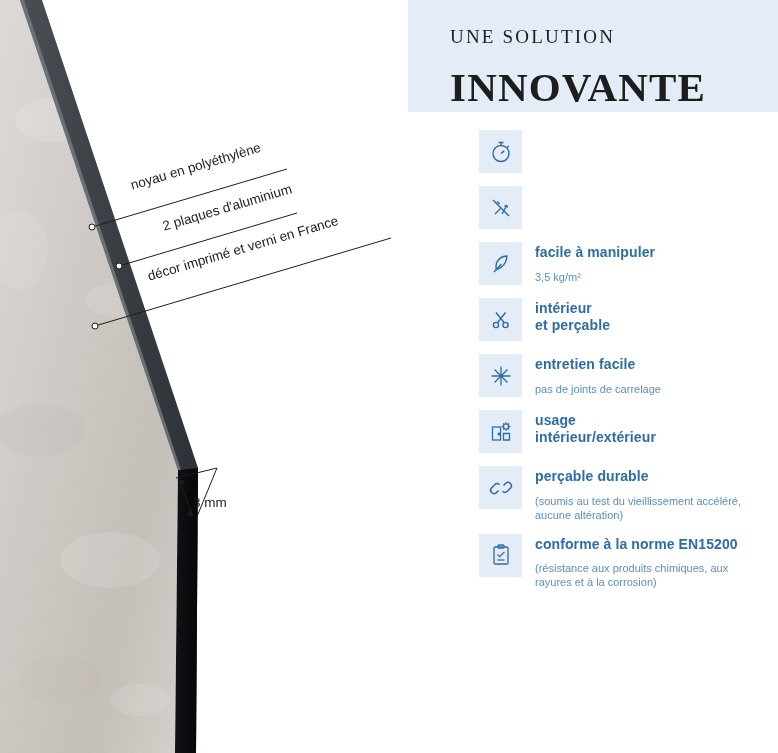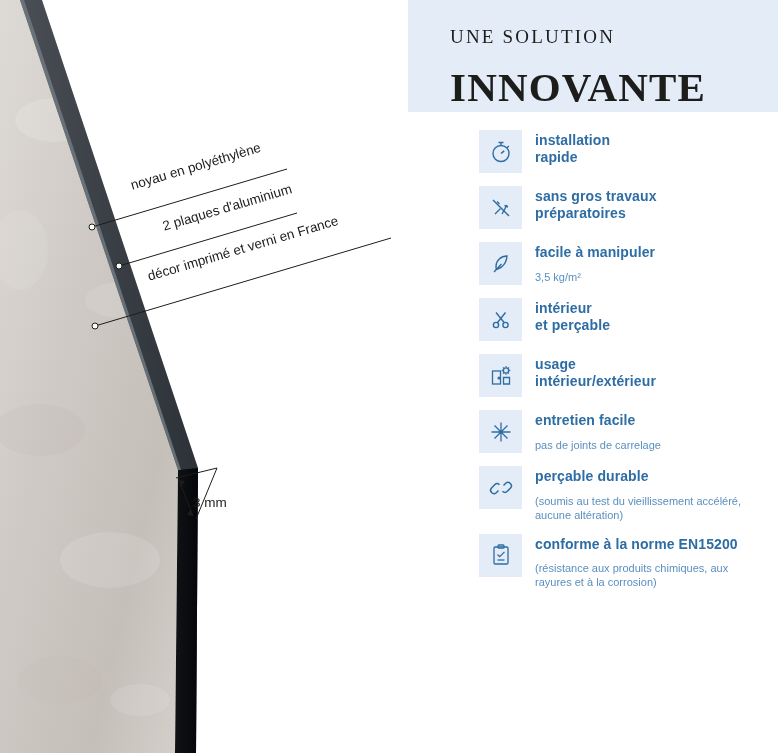--- a/index.html
+++ b/index.html
@@ -207,43 +207,31 @@
     <div class="features">
 
       <div class="feature">
         <div class="feature-icon">
           <svg width="26" height="26" viewBox="0 0 26 26" fill="none" stroke="#2e6da4" stroke-width="1.4">
             <circle cx="13" cy="14.5" r="8"></circle>
             <path d="M10.5 3.5h5M13 3.5v3M19 8.8l1.8-1.8"></path>
             <path d="M13 14.5l3.2-2.6" stroke-width="1.6"></path>
           </svg>
         </div>
-        <div class="feature-text">
-          <div class="feature-title">
-            <span>installation</span><br>
-            <span>rapide</span>
-          </div>
-        </div>
       </div>
 
       <div class="feature">
         <div class="feature-icon">
           <svg width="26" height="26" viewBox="0 0 26 26" fill="none" stroke="#2e6da4" stroke-width="1.4">
             <path d="M7 19l5.5-5.5M9 6.5l2.5 2.5"></path>
             <path d="M14 19l5-9"></path>
             <path d="M16.5 10.5l3.5 1.5"></path>
             <path d="M5 5l16 16" stroke-width="1.5"></path>
           </svg>
         </div>
-        <div class="feature-text">
-          <div class="feature-title">
-            <span>sans gros travaux</span><br>
-            <span>préparatoires</span>
-          </div>
-        </div>
       </div>
 
       <div class="feature">
         <div class="feature-icon">
           <svg width="26" height="26" viewBox="0 0 26 26" fill="none" stroke="#2e6da4" stroke-width="1.4">
             <path d="M19 5c-6 0-11 4.5-11 10.5 0 1.6.4 2.8.4 2.8S18 17 19 5z"></path>
             <path d="M6 21l7.5-8"></path>
           </svg>
         </div>
         <div class="feature-text">
@@ -258,20 +246,32 @@
             <circle cx="8" cy="18" r="2.6"></circle>
             <circle cx="17.5" cy="18" r="2.6"></circle>
             <path d="M16.5 16L8 5.5M9.2 16L17.5 5.5"></path>
           </svg>
         </div>
         <div class="feature-text">
           <div class="feature-title">
             <span>intérieur</span><br>
             <span>et perçable</span>
           </div>
+        </div>
+      </div>
+
+      <div class="feature">
+        <div class="feature-icon">
+          <svg width="26" height="26" viewBox="0 0 26 26" fill="none" stroke="#2e6da4" stroke-width="1.3">
+            <path d="M13 3.5v19M3.5 13h19M6.5 6.5l13 13M19.5 6.5l-13 13"></path>
+          </svg>
+        </div>
+        <div class="feature-text">
+          <div class="feature-title">entretien facile</div>
+          <div class="feature-sub">pas de joints de carrelage</div>
         </div>
       </div>
 
       <div class="feature">
         <div class="feature-icon">
           <svg width="26" height="26" viewBox="0 0 26 26" fill="none" stroke="#2e6da4" stroke-width="1.3">
             <rect x="4.5" y="8" width="8" height="13"></rect>
             <circle cx="11" cy="15" r=".9" fill="#2e6da4"></circle>
             <circle cx="18" cy="7.5" r="2.6"></circle>
             <path d="M18 3.2v1.2M18 10.6v1.2M13.7 7.5h1.2M21.1 7.5h1.2M15 4.5l.8.8M20.2 9.7l.8.8M21 4.5l-.8.8M15.8 9.7l-.8.8"></path>
@@ -281,32 +281,20 @@
         <div class="feature-text">
           <div class="feature-title">
             <span>usage</span><br>
             <span>intérieur/extérieur</span>
           </div>
         </div>
       </div>
 
       <div class="feature">
         <div class="feature-icon">
-          <svg width="26" height="26" viewBox="0 0 26 26" fill="none" stroke="#2e6da4" stroke-width="1.3">
-            <path d="M13 3.5v19M3.5 13h19M6.5 6.5l13 13M19.5 6.5l-13 13"></path>
-          </svg>
-        </div>
-        <div class="feature-text">
-          <div class="feature-title">entretien facile</div>
-          <div class="feature-sub">pas de joints de carrelage</div>
-        </div>
-      </div>
-
-      <div class="feature">
-        <div class="feature-icon">
           <svg width="26" height="26" viewBox="0 0 26 26" fill="none" stroke="#2e6da4" stroke-width="1.5">
             <path d="M10.5 15.5l-2.2 2.2a3.4 3.4 0 01-4.8-4.8l3.2-3.2a3.4 3.4 0 014.8 0"></path>
             <path d="M15.5 10.5l2.2-2.2a3.4 3.4 0 014.8 4.8l-3.2 3.2a3.4 3.4 0 01-4.8 0"></path>
           </svg>
         </div>
         <div class="feature-text">
           <div class="feature-title">perçable durable</div>
           <div class="feature-sub">(soumis au test du vieillissement accéléré, aucune altération)</div>
         </div>
       </div>

